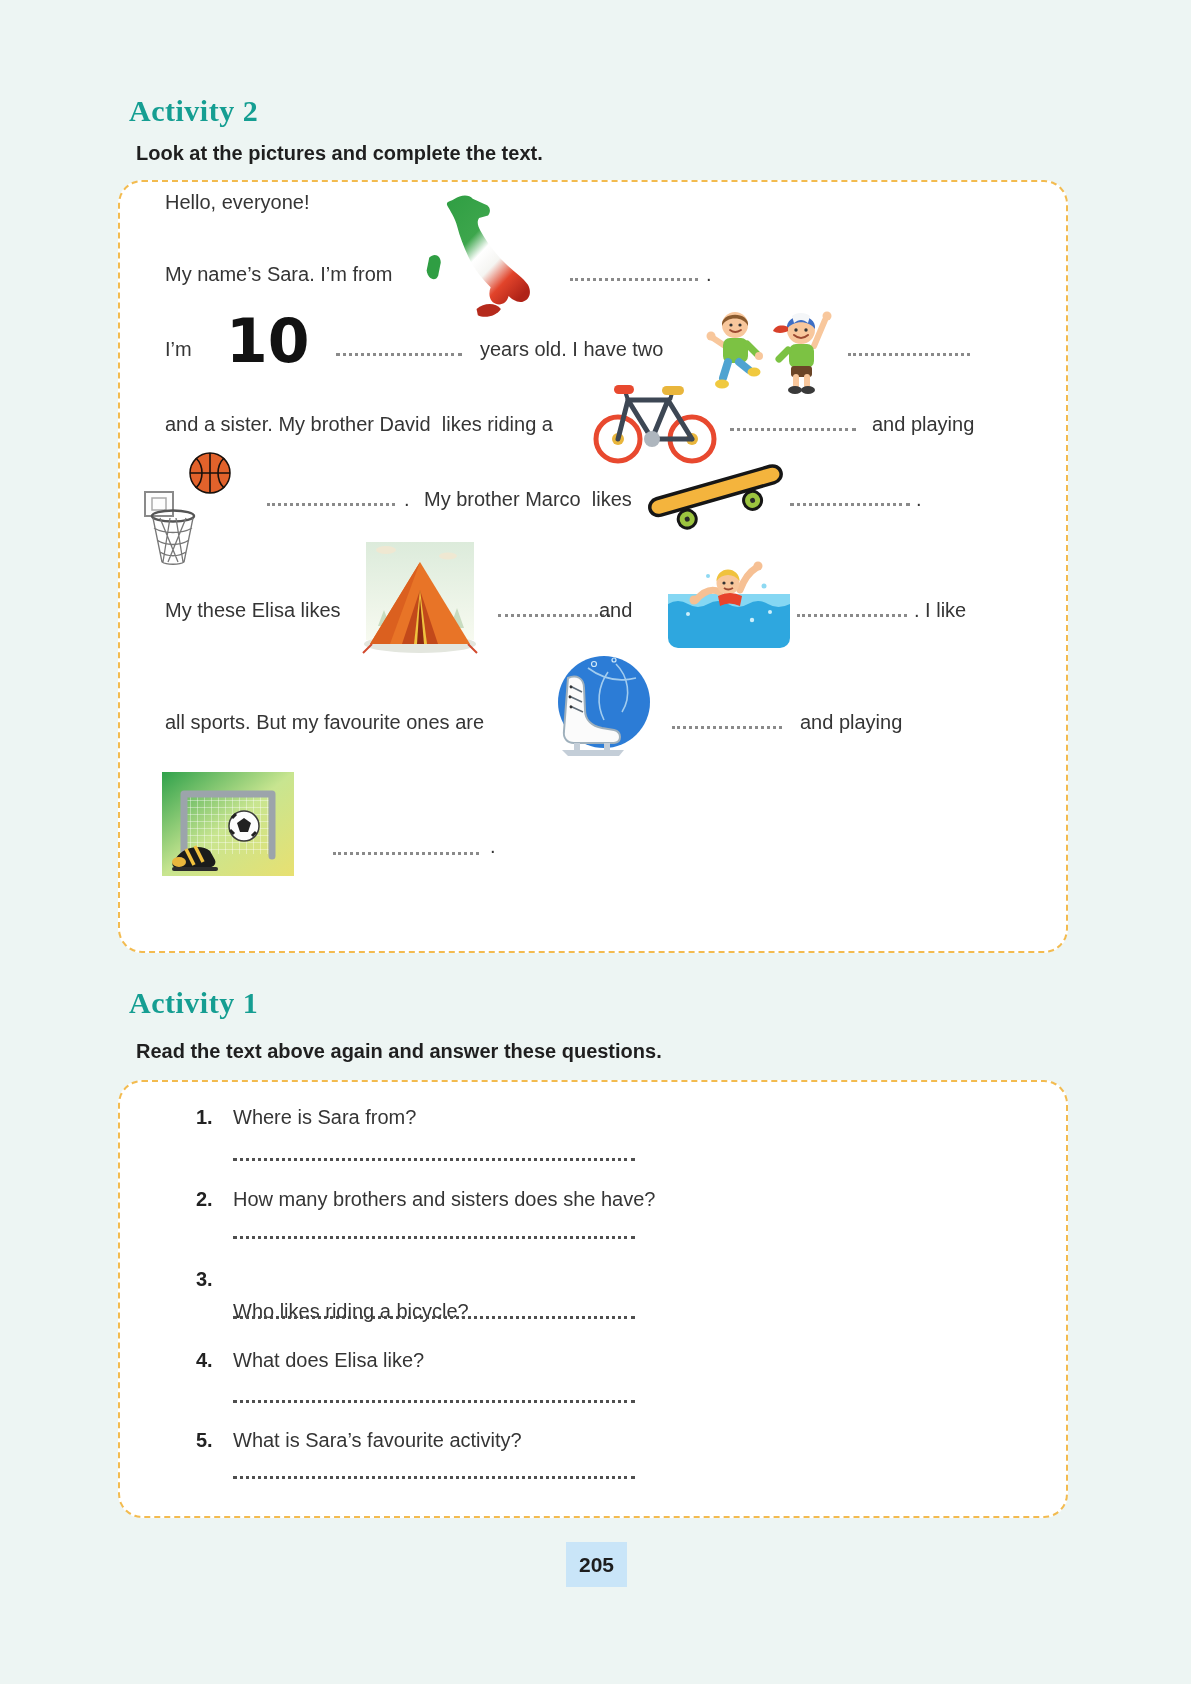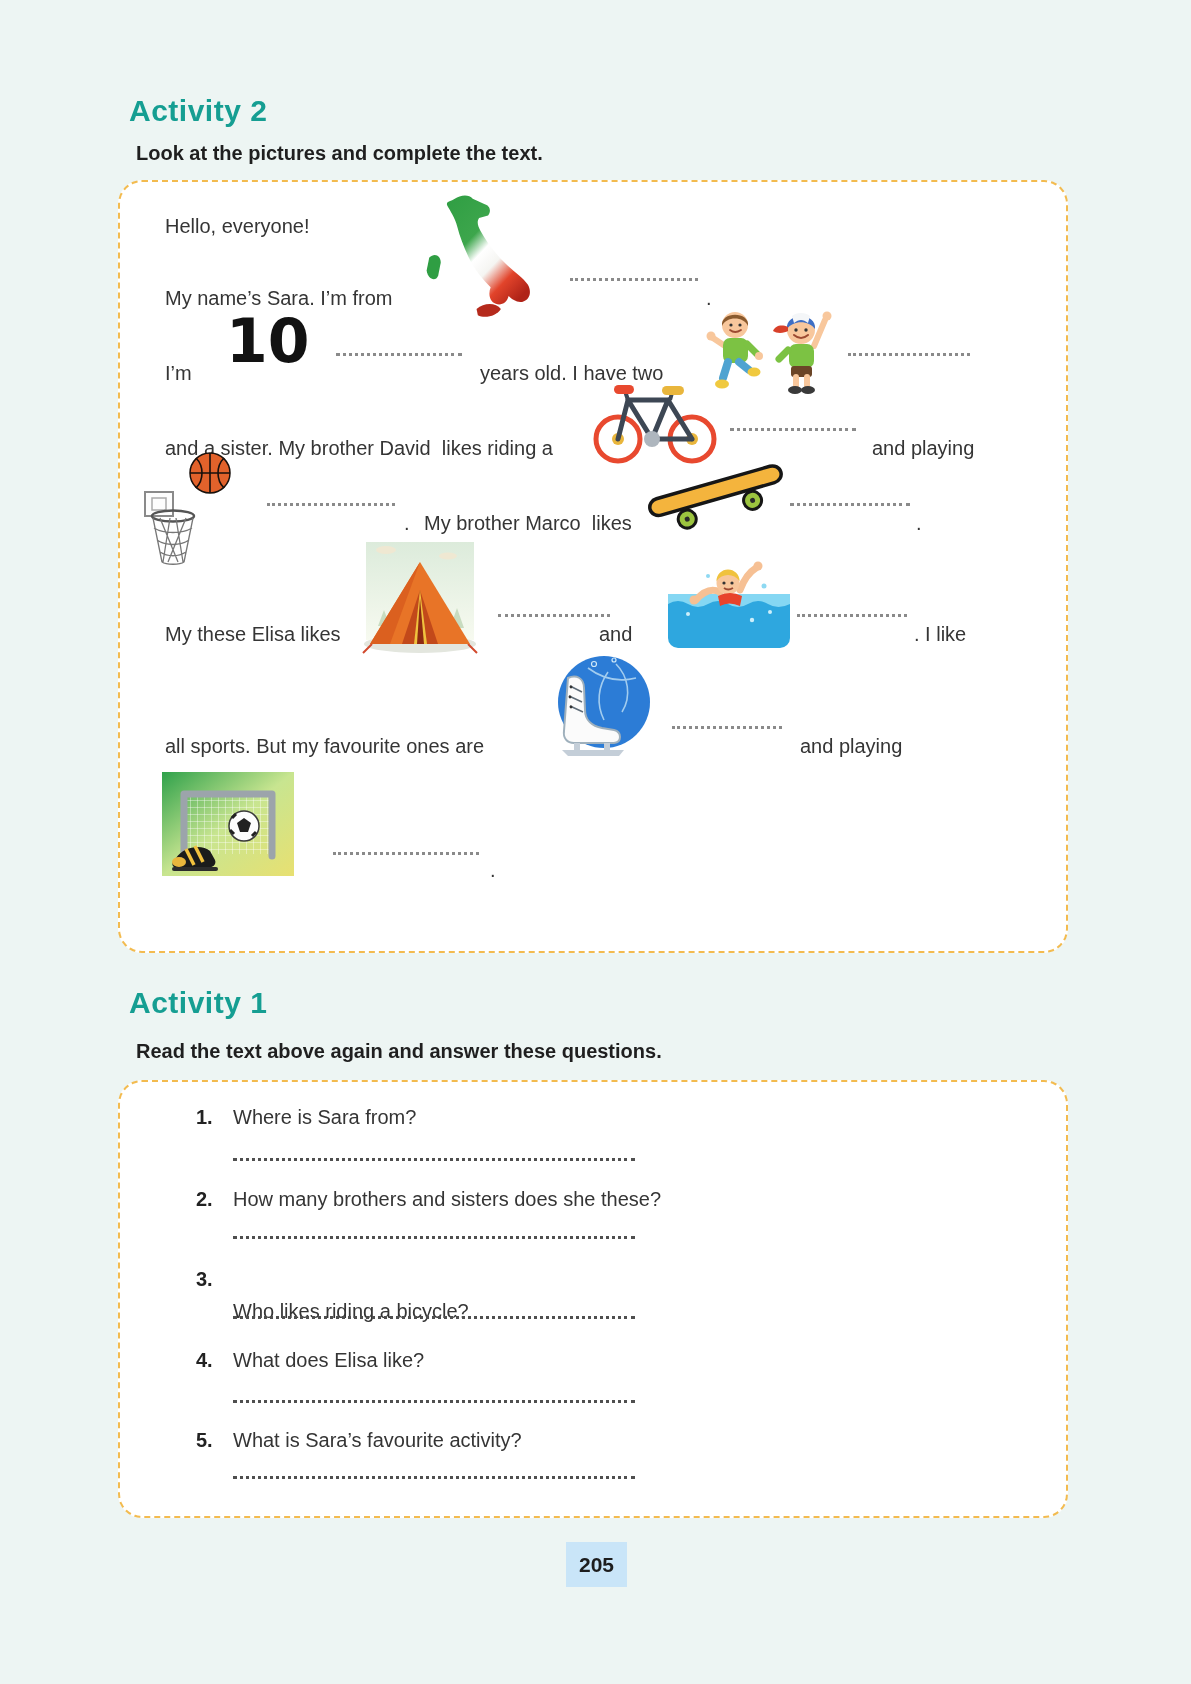--- a/index.html
+++ b/index.html
@@ -1,22 +1,22 @@
 <!DOCTYPE html>
 <html><head>
 <meta charset="utf-8">
 <style>
   html,body{margin:0;padding:0;}
   body{width:1191px;height:1684px;position:relative;background:#EDF5F3;
        font-family:"Liberation Sans",sans-serif;overflow:hidden;}
-  .act-title{position:absolute;margin:0;font-family:Liberation Sans, sans-serif;
+  .act-title{position:absolute;margin:0;font-family:Liberation Serif, serif;
              font-weight:bold;font-size:30px;color:#159E92;letter-spacing:.5px;}
   .act-instr{position:absolute;font-weight:bold;font-size:20px;color:#1f1f1f;}
   .dashed-box{position:absolute;background:#ffffff;border:2px dashed #F3BB4F;border-radius:24px;}
-  .st{position:absolute;font-size:20px;color:#353535;white-space:pre;line-height:1.2;margin-top:24px;}
+  .st{position:absolute;font-size:20px;color:#353535;white-space:pre;line-height:1.2;}
   .big{position:absolute;font-family:"DejaVu Sans",sans-serif;font-weight:bold;
        font-size:60px;color:#121212;line-height:1;}
   .blank{position:absolute;height:0;border-bottom:3px dotted #8a8a8a;}
   .ansline{position:absolute;height:0;border-bottom:3.4px dotted #4f4f4f;width:402px;}
   .qnum{position:absolute;font-weight:bold;font-size:20px;color:#222;}
   .qtext{position:absolute;font-size:20px;color:#353535;text-align:center;}
   .pic{position:absolute;}
   .badge{position:absolute;left:566px;top:1542px;width:61px;height:45px;background:#C9E5F8;
          display:flex;align-items:center;justify-content:center;
          font-weight:bold;font-size:21px;color:#1d1d1d;}
@@ -220,21 +220,21 @@
 
   <div class="dashed-box" style="left:118px;top:1080px;width:946px;height:434px"></div>
 
   <div>
     <span class="qnum" style="left:196px;top:1106px">1.</span>
     <span class="qtext" style="left:233px;top:1106px">Where is Sara from?</span>
     <span class="ansline" style="left:233px;top:1158px"></span>
   </div>
   <div>
     <span class="qnum" style="left:196px;top:1188px">2.</span>
-    <span class="qtext" style="left:233px;top:1188px">How many brothers and sisters does she these?</span>
+    <span class="qtext" style="left:233px;top:1188px">How many brothers and sisters does she have?</span>
     <span class="ansline" style="left:233px;top:1236px"></span>
   </div>
   <div>
     <span class="qnum" style="left:196px;top:1268px">3.</span>
     <span class="qtext" style="left:233px;top:1300px">Who likes riding a bicycle?</span>
     <span class="ansline" style="left:233px;top:1316px"></span>
   </div>
   <div>
     <span class="qnum" style="left:196px;top:1349px">4.</span>
     <span class="qtext" style="left:233px;top:1349px">What does Elisa like?</span>

